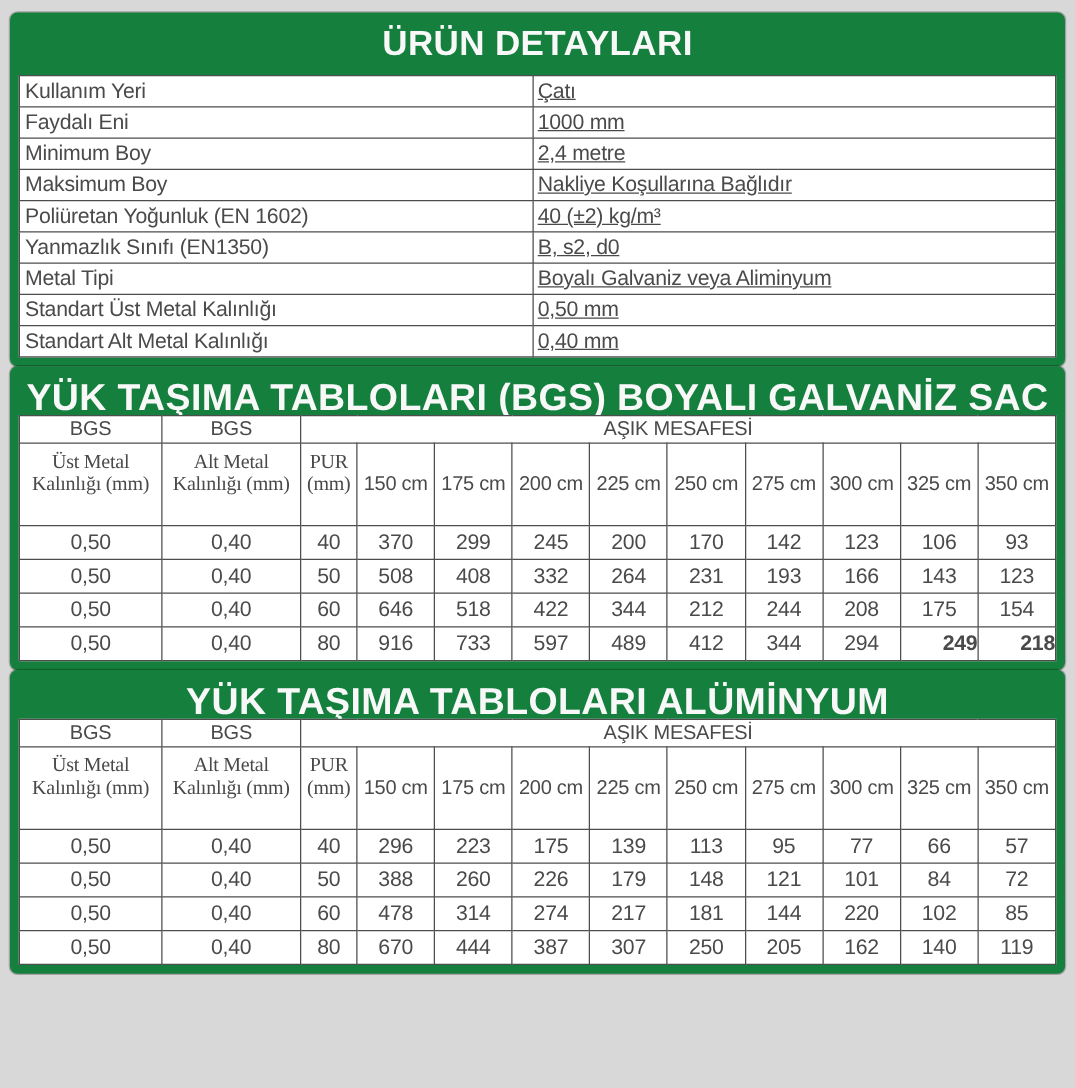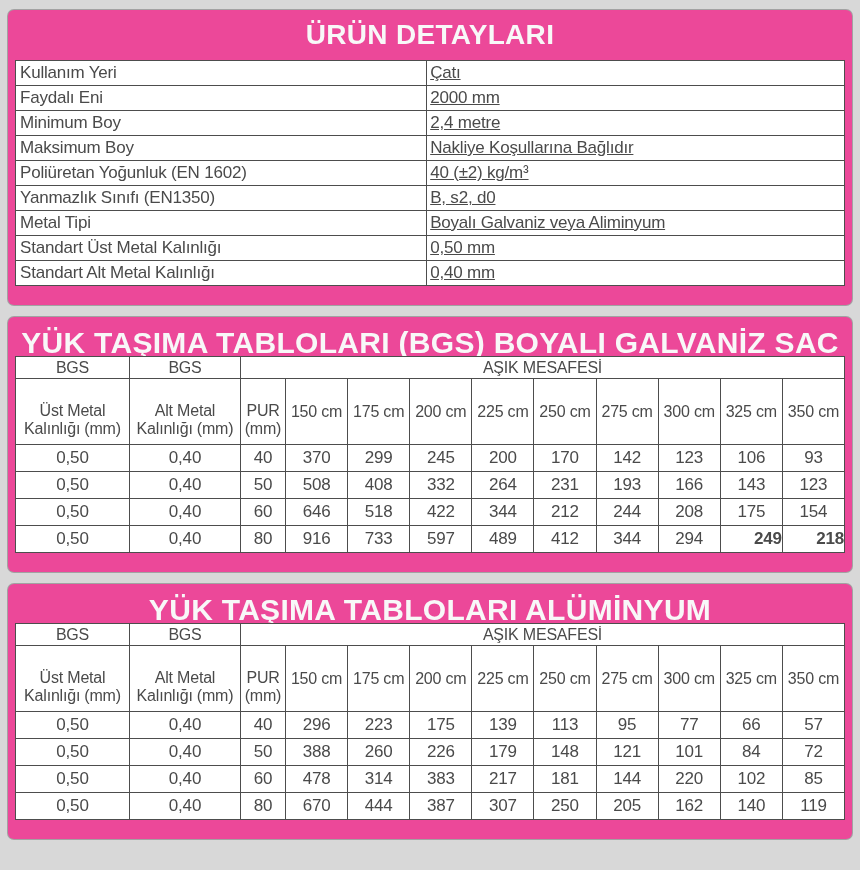--- a/index.html
+++ b/index.html
@@ -5,24 +5,23 @@
   html, body { margin: 0; padding: 0; }
   body {
     width: 860px; height: 870px; overflow: hidden;
     background: #d8d8d8;
     font-family: "Liberation Sans", sans-serif;
     -webkit-font-smoothing: antialiased;
   }
   .page { box-sizing: border-box; padding: 10px 8px 0 8px; }
 
   .panel {
-    background: #ec4899;
+    background: #15803d;
     border-radius: 6px;
-    padding: 0 7px 19px 7px;
-    margin-bottom: 12px;
+    padding: 0 7px 7px 7px;
     box-shadow: 0 0 0 1px rgba(0,0,0,0.25);
   }
   .panel-title {
     margin: 0;
     color: #f8f8f8;
     text-align: center;
     font-weight: 700;
     font-size: 28px;
     line-height: 50px;
     height: 50px;
@@ -53,22 +52,22 @@
   .kv-table td { height: 24px; font-size: 17px; text-align: left; padding: 0 2px 0 4px; }
   .kv-table td.kv-value { padding-left: 3px; text-decoration: underline; }
 
   
   .load-table th, .load-table td { text-align: center; padding: 0; }
   .load-table .group-row th { height: 21px; font-size: 16px; font-weight: 400; }
   .load-table .colhead-row th { height: 65px; font-size: 16px; vertical-align: middle; }
   .th-stack {
     height: 100%;
     display: flex; flex-direction: column;
-    justify-content: flex-end; align-items: center;
-    padding: 6px 0; box-sizing: border-box;
+    justify-content: flex-start; align-items: center;
+    padding: 6px 0; box-sizing: border-box; font-family: Liberation Serif, serif;
   }
   .load-table td { height: 26px; font-size: 17px; }
   .load-table td.cell-left { text-align: right; padding-left: 2px; font-weight: bold; }
 </style>
 </head>
 <body>
 
 <div class="page">
 
   <section class="panel">
@@ -78,21 +77,21 @@
           <col style="width:49.6%">
           <col style="width:50.4%">
         </colgroup>
       <tbody>
           <tr>
             <td class="kv-label">Kullanım Yeri</td>
             <td class="kv-value">Çatı</td>
           </tr>
           <tr>
             <td class="kv-label">Faydalı Eni</td>
-            <td class="kv-value">2000 mm</td>
+            <td class="kv-value">1000 mm</td>
           </tr>
           <tr>
             <td class="kv-label">Minimum Boy</td>
             <td class="kv-value">2,4 metre</td>
           </tr>
           <tr>
             <td class="kv-label">Maksimum Boy</td>
             <td class="kv-value">Nakliye Koşullarına Bağlıdır</td>
           </tr>
           <tr>
@@ -314,21 +313,21 @@
             <td>101</td>
             <td>84</td>
             <td>72</td>
           </tr>
           <tr>
             <td>0,50</td>
             <td>0,40</td>
             <td>60</td>
             <td>478</td>
             <td>314</td>
-            <td>383</td>
+            <td>274</td>
             <td>217</td>
             <td>181</td>
             <td>144</td>
             <td>220</td>
             <td>102</td>
             <td>85</td>
           </tr>
           <tr>
             <td>0,50</td>
             <td>0,40</td>

